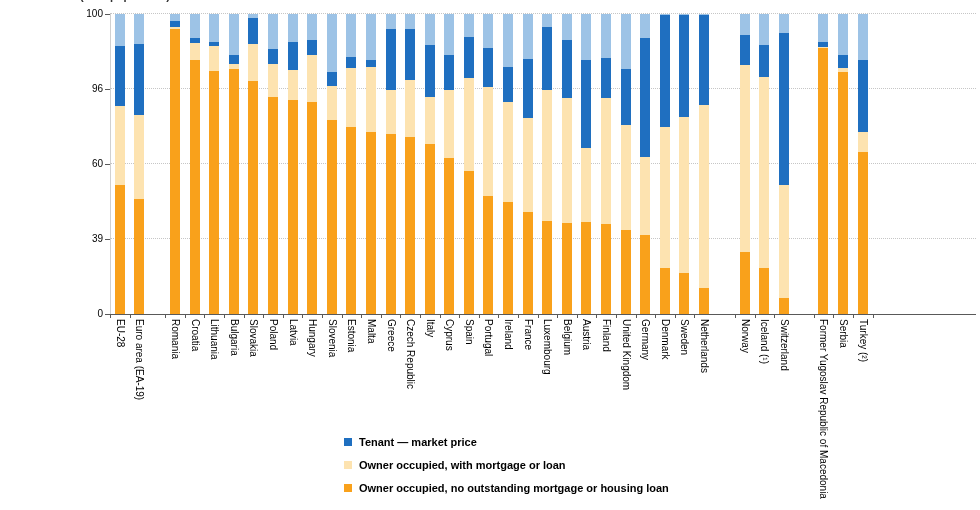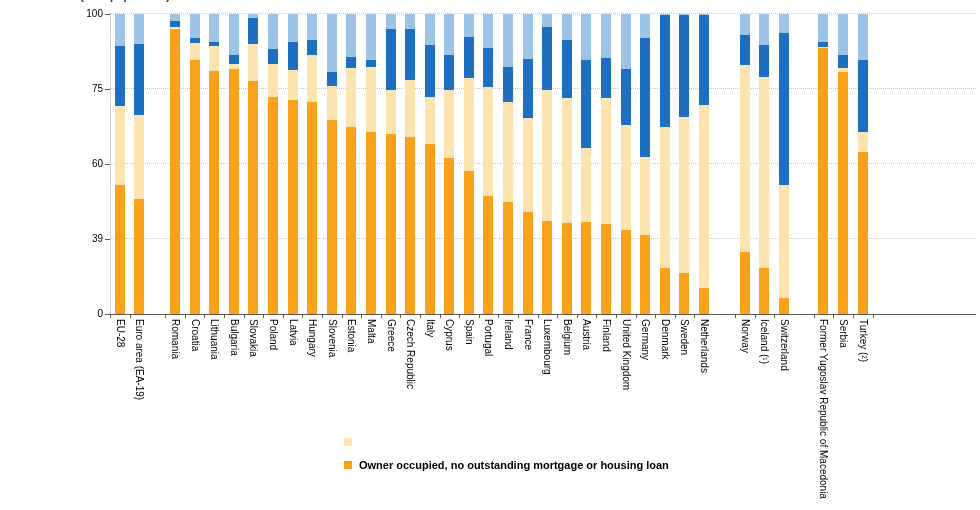--- a/index.html
+++ b/index.html
@@ -485,30 +485,35 @@
       <div class="lslot">
         <span class="xlabel">Serbia</span>
       </div>
       <div class="lslot">
         <span class="xlabel">Turkey (²)</span>
       </div>
     </div>
 
   <div id="legend">
     <div class="legend-item">
+      <span class="swatch" style="background: rgb(31, 111, 192);"></span>
+      <span class="legend-label">Tenant — market price</span>
+    </div>
+    <div class="legend-item">
       <span class="swatch" style="background: rgb(253, 227, 176);"></span>
+      <span class="legend-label">Owner occupied, with mortgage or loan</span>
     </div>
     <div class="legend-item">
       <span class="swatch" style="background: rgb(249, 161, 27);"></span>
       <span class="legend-label">Owner occupied, no outstanding mortgage or housing loan</span>
     </div>
   </div>
 <div class="ylabel" style="top: 309px; right: 877px;">0</div>
     <div class="ytick" style="top: 314px;"></div>
     <div class="ylabel" style="top: 234px; right: 877px;">39</div>
     <div class="ytick" style="top: 239px;"></div>
     <div class="ylabel" style="top: 159px; right: 877px;">60</div>
     <div class="ytick" style="top: 164px;"></div>
-    <div class="ylabel" style="top: 84px; right: 877px;">75</div>
+    <div class="ylabel" style="top: 84px; right: 877px;">96</div>
     <div class="ytick" style="top: 89px;"></div>
     <div class="ylabel" style="top: 9px; right: 877px;">100</div>
     <div class="ytick" style="top: 14px;"></div>
   </div>
 
 </body></html>

